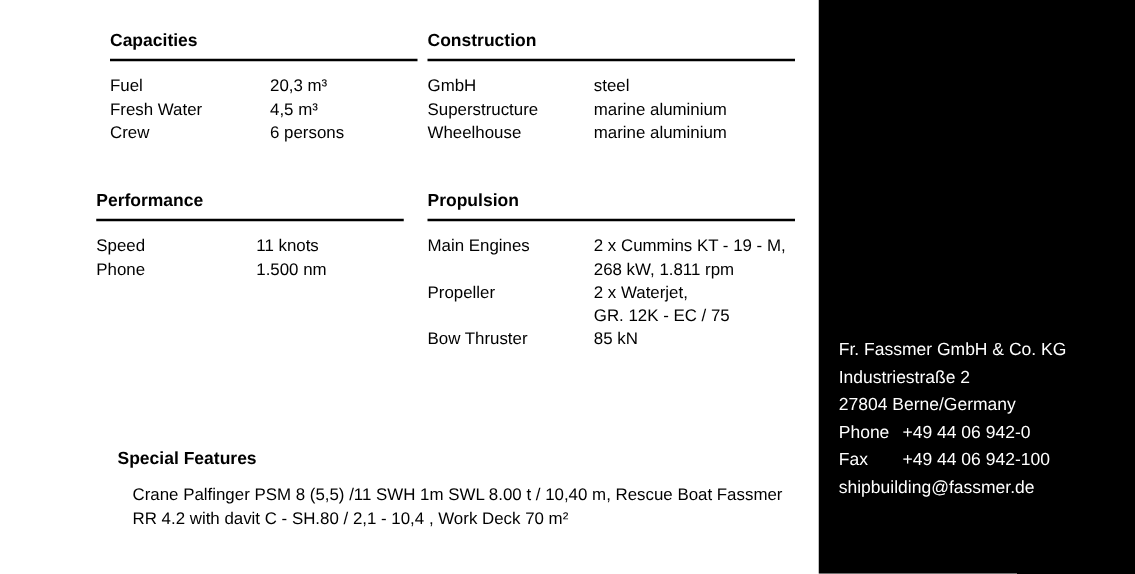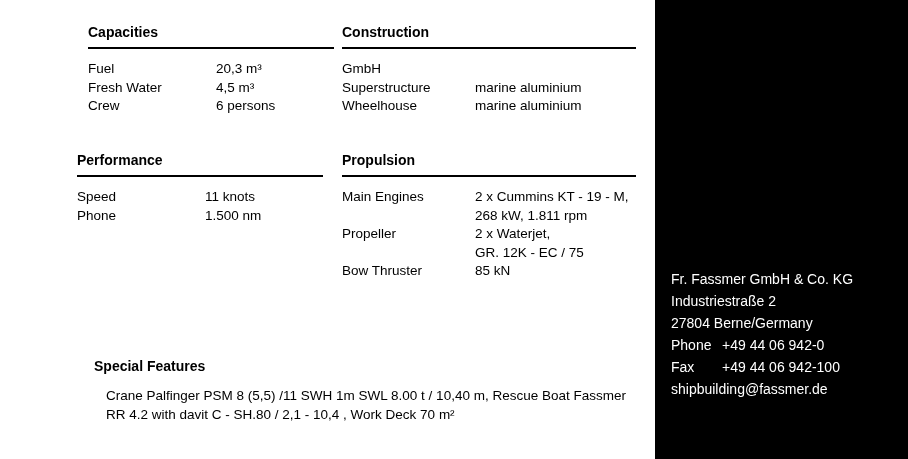--- a/index.html
+++ b/index.html
@@ -98,20 +98,21 @@
       </div>
     </div>
   </section>
 
   <section class="section sec-construction">
     <h2>Construction</h2>
     <div class="rule"></div>
     <div class="rows">
       <div class="row">
         <span class="lbl">GmbH</span>
+        <span class="val">steel</span>
       </div>
       <div class="row">
         <span class="lbl">Superstructure</span>
         <span class="val">marine aluminium</span>
       </div>
       <div class="row">
         <span class="lbl">Wheelhouse</span>
         <span class="val">marine aluminium</span>
       </div>
     </div>

